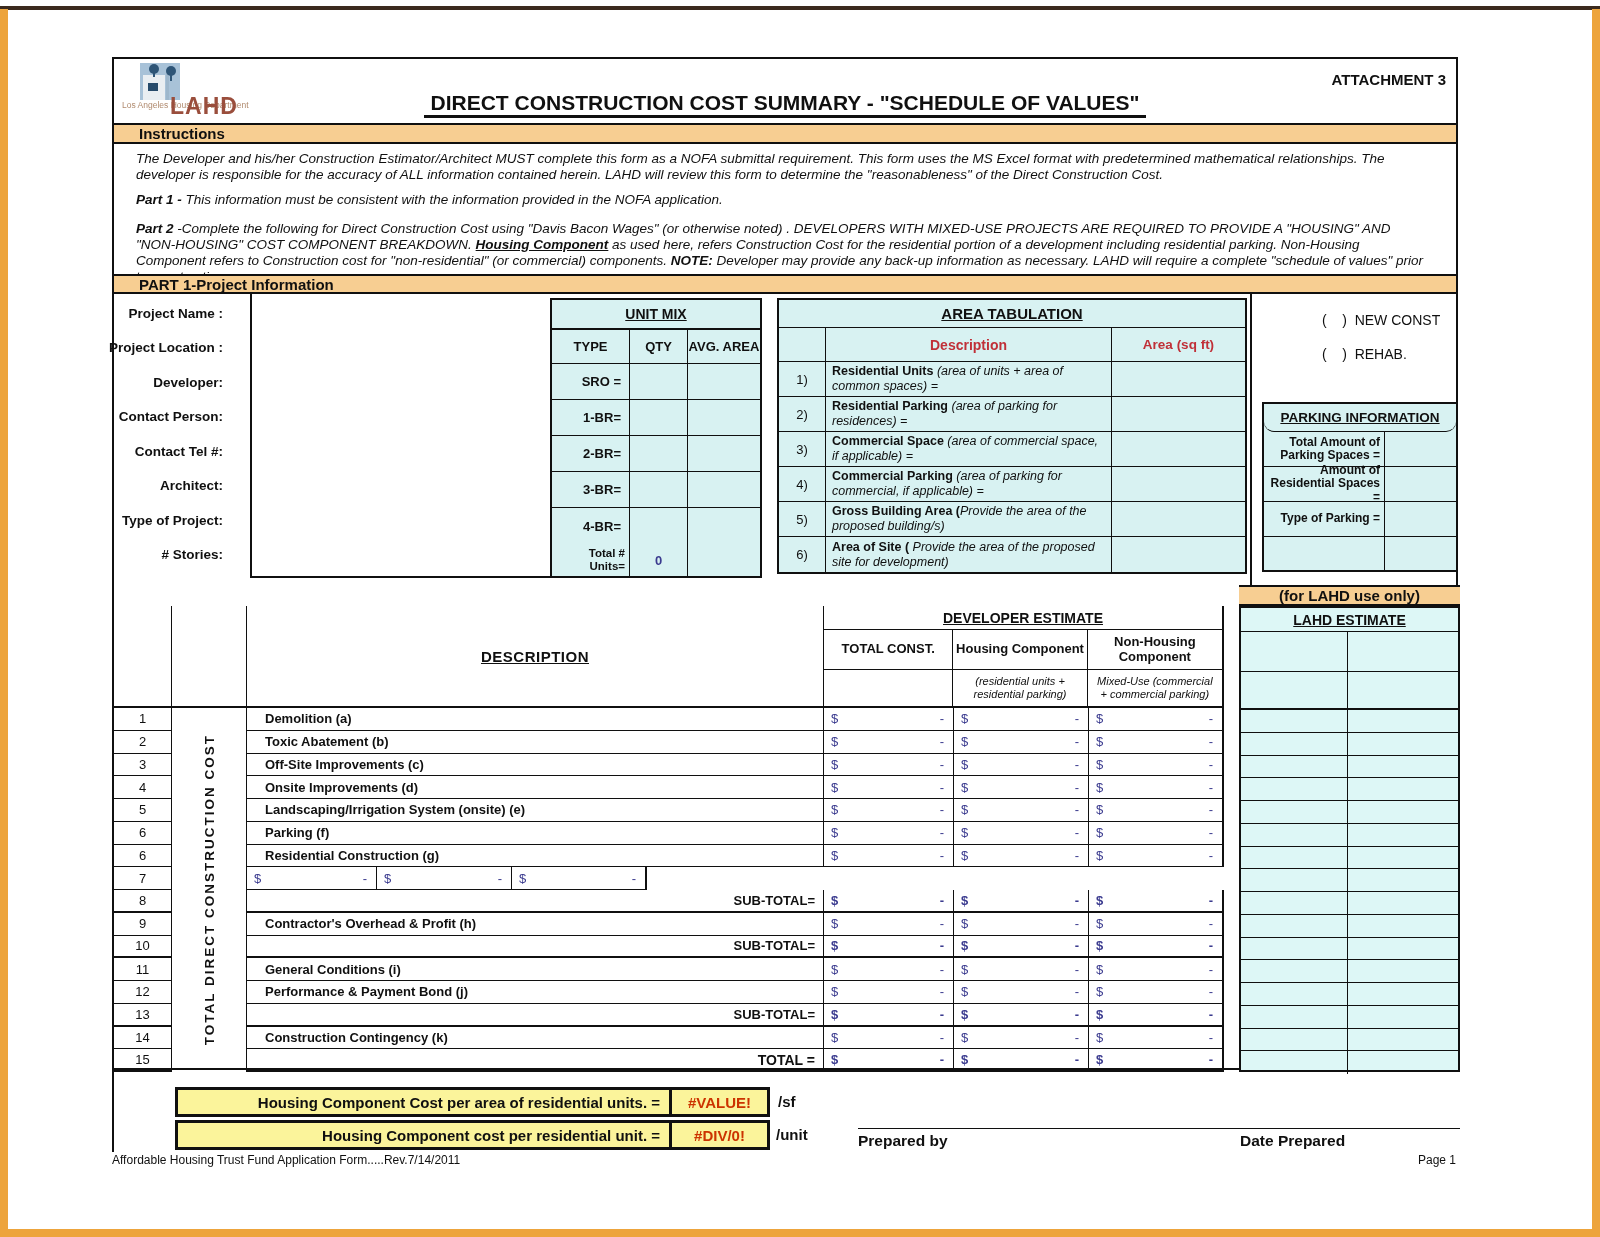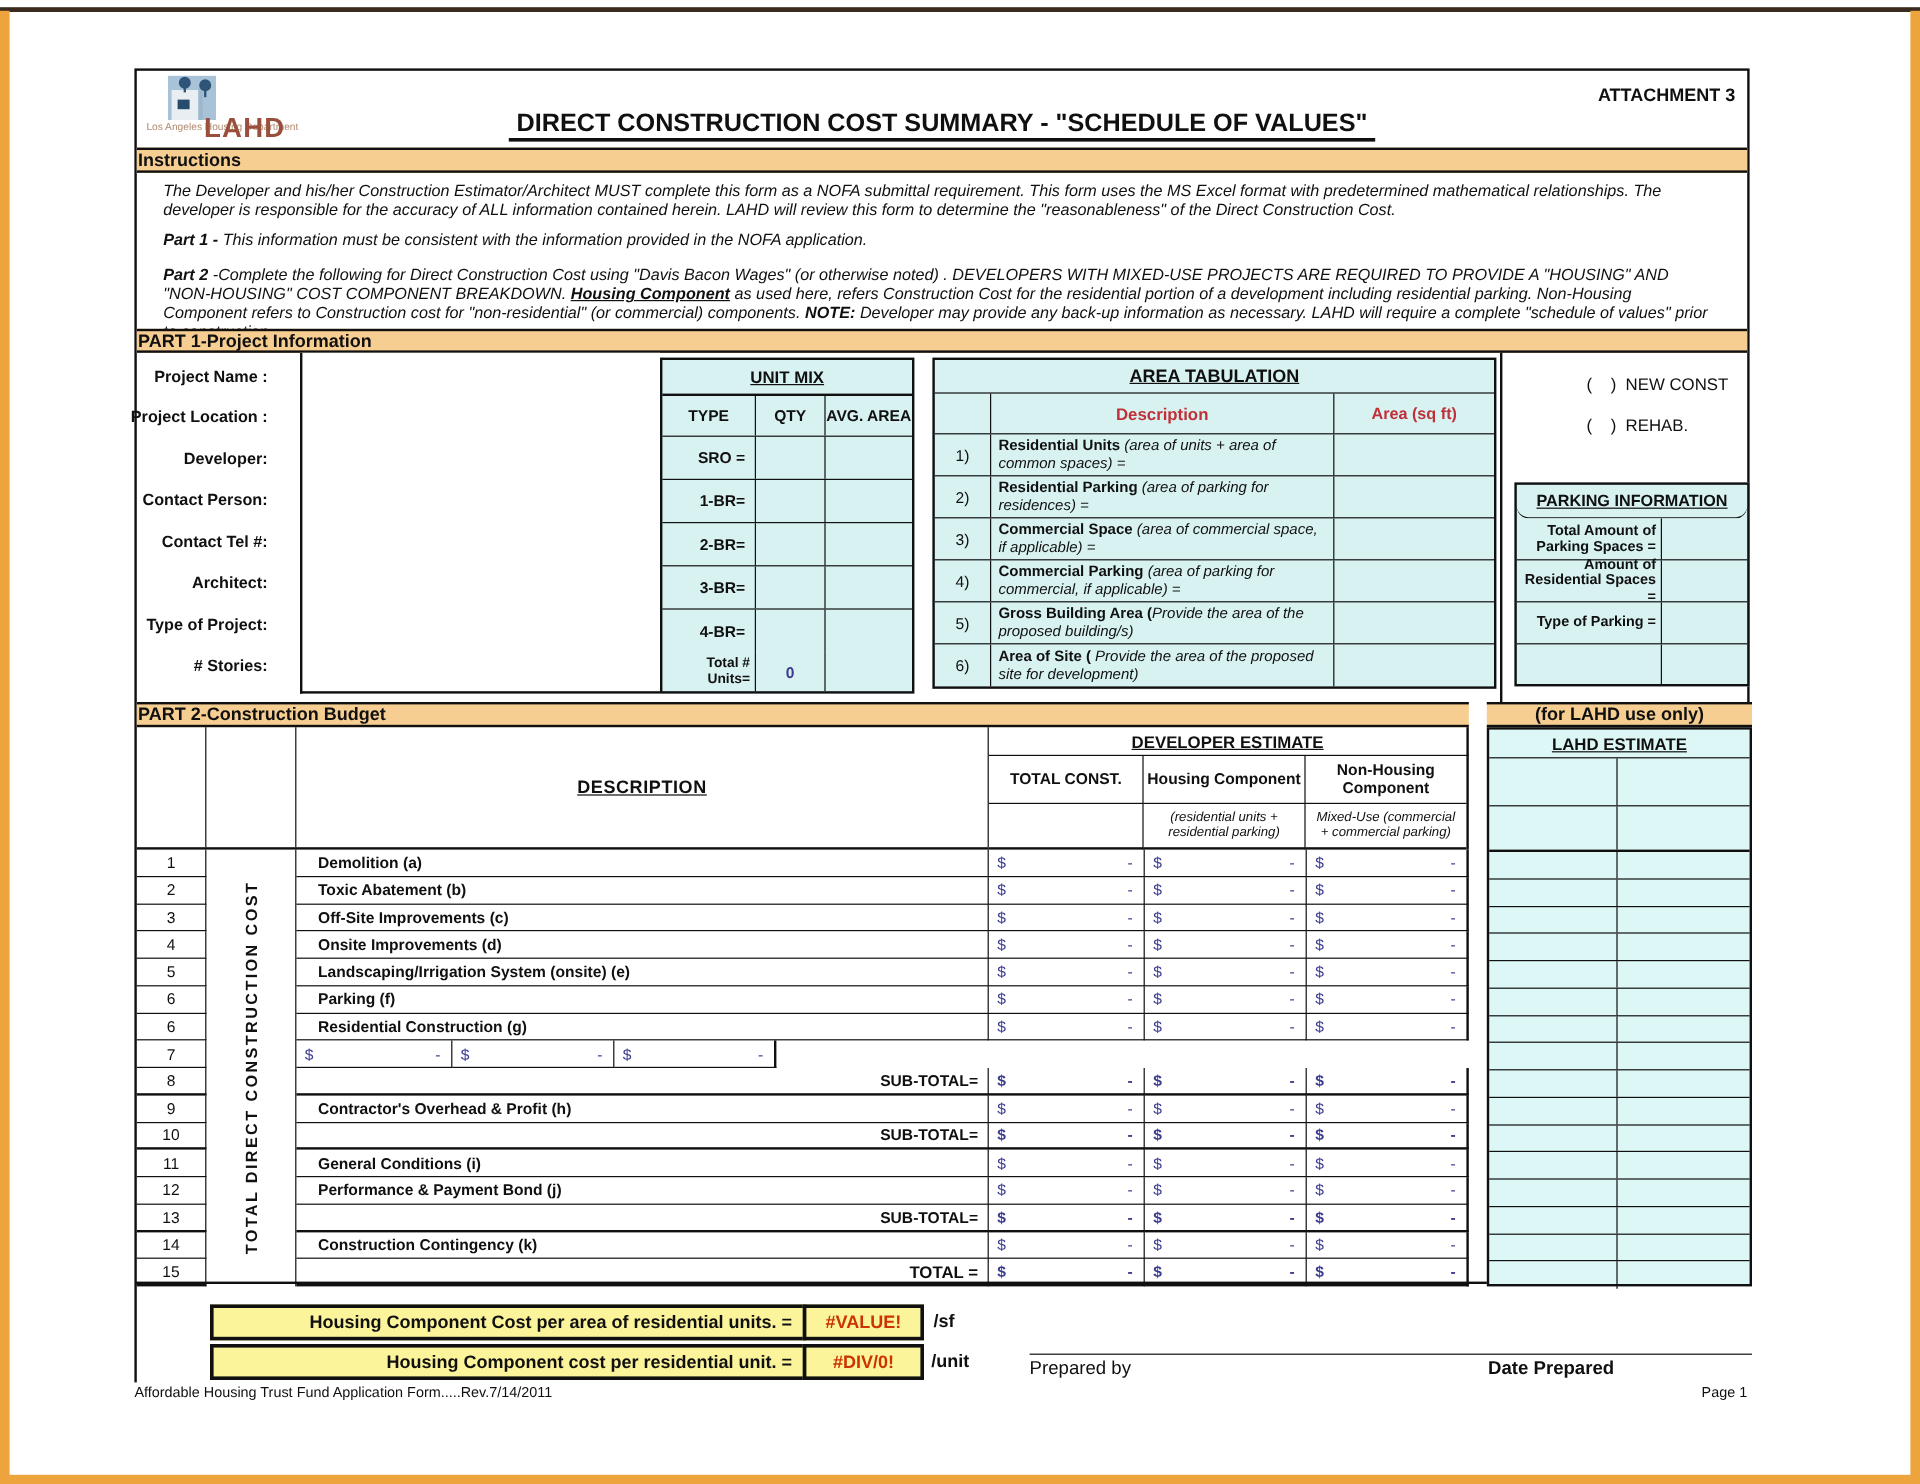--- a/index.html
+++ b/index.html
@@ -21,21 +21,21 @@
   .header-row{position:absolute;left:0;top:0;width:100%;height:64px;}
   .logo-svg{position:absolute;left:26px;top:4px;}
   .logo-dept{position:absolute;left:8px;top:41px;font-size:8.5px;color:#b08a6e;white-space:nowrap;}
   .logo-lahd{position:absolute;left:56px;top:34px;font-size:23px;font-weight:bold;color:#9a4e3c;letter-spacing:1px;}
   .attachment{position:absolute;right:10px;top:12px;font-weight:bold;font-size:15px;}
   .doc-title{position:absolute;left:250px;right:250px;top:32px;text-align:center;}
   .doc-title span{font-size:21px;font-weight:bold;border-bottom:3px solid #101010;padding:0 6px 1px 6px;white-space:nowrap;}
 
   
   .bar{background:var(--bar_orange);border-top:2px solid #101010;border-bottom:2px solid #101010;
-       font-weight:bold;font-size:15px;display:flex;align-items:center;padding-left:1px;}
+       font-weight:bold;font-size:15px;display:flex;align-items:center;padding-left:25px;}
   .instr-bar{position:absolute;left:0;top:64px;width:100%;height:21px;}
   .part1-bar{position:absolute;left:0;top:215px;width:100%;height:20px;}
   .part2-bar{position:absolute;left:0;top:526px;width:1110px;height:21px;}
   .lahd-bar{position:absolute;left:1125px;top:526px;width:221px;height:21px;justify-content:center;padding-left:0;}
 
   
   .instr-body{position:absolute;left:0;top:85px;width:100%;height:130px;
               font-style:italic;font-size:13.5px;line-height:16px;padding:7px 24px 0 22px;}
   .instr-body p{margin:0 0 9px 0;}
   .instr-body .p-part1{margin-bottom:13px;}
@@ -154,21 +154,21 @@
   .yellow-box{position:absolute;background:var(--yellow);border:3px solid #101010;
               display:flex;align-items:center;font-weight:bold;font-size:15px;}
   .ylabel{left:175px;width:497px;height:30px;justify-content:flex-end;padding-right:9px;}
   .yvalue{left:669px;width:101px;height:30px;justify-content:center;color:var(--error_red);}
   .rowA{top:1087px;}
   .rowB{top:1120px;}
   .unit-tag{position:absolute;font-weight:bold;font-size:15px;}
   .unitA{left:778px;top:1093px;}
   .unitB{left:776px;top:1126px;}
   .sig-line{position:absolute;left:858px;top:1128px;width:602px;border-top:1.5px solid #101010;}
-  .prepared{position:absolute;left:858px;top:1132px;font-weight:normal;font-size:15.5px;}
+  .prepared{position:absolute;left:858px;top:1132px;font-weight:bold;font-size:15.5px;}
   .date-prepared{position:absolute;left:1240px;top:1132px;font-weight:bold;font-size:15.5px;}
   .footer-left{position:absolute;left:112px;top:1153px;font-size:12px;}
   .footer-right{position:absolute;right:144px;top:1153px;font-size:12px;}
 </style>
 </head>
 <body>
 
 <div class="page">
   <div class="frame-top"></div>
   <div class="frame-left"></div>
@@ -337,23 +337,20 @@
               <div class="pk-val"></div>
             </div>
             <div class="pk-row">
               <div class="pk-lbl"></div>
               <div class="pk-val"></div>
             </div>
           </div>
       </div>
     </div>
 
-    <div class="bar part2-bar">
-        <span>PART 2-Construction Budget</span>
-      </div>
     <div class="bar lahd-bar">
         <span>(for LAHD use only)</span>
       </div>
 
     <div class="budget">
       <div class="b-desc-header">
         <div class="bdh-num"></div>
         <div class="bdh-side"></div>
         <div class="bdh-desc">
             <span>DESCRIPTION</span>

